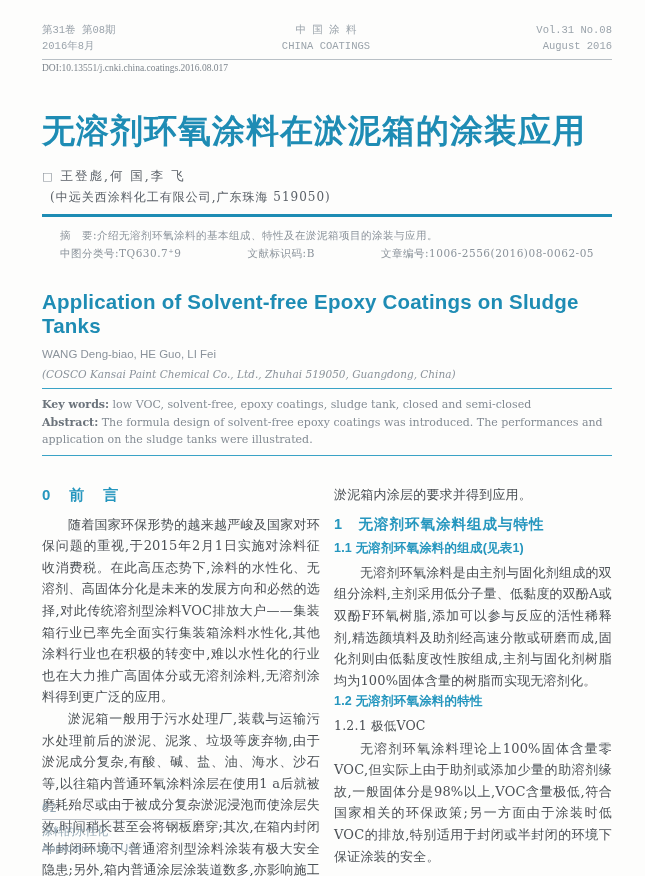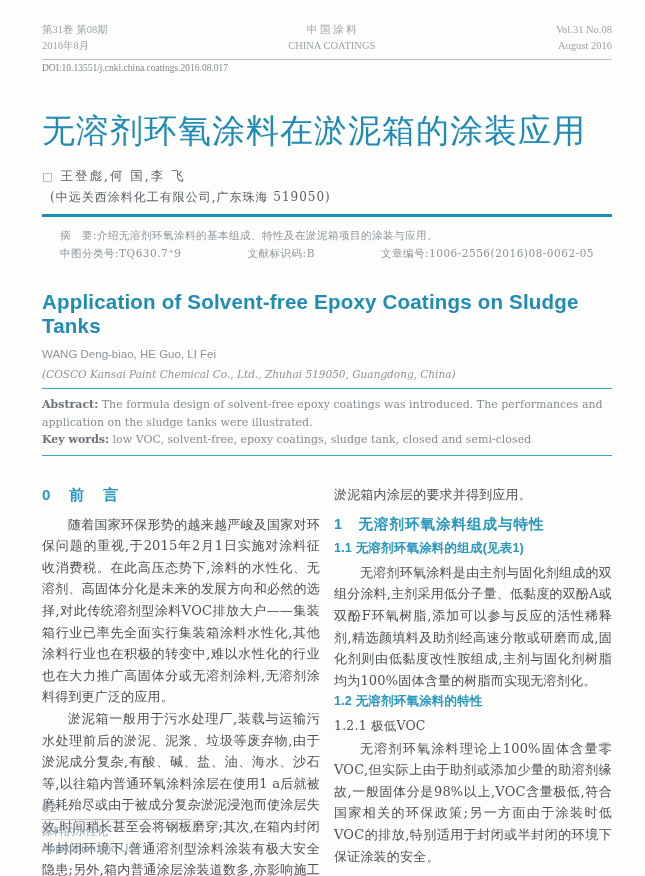--- a/index.html
+++ b/index.html
@@ -12,36 +12,36 @@
     font-family:"DejaVu Serif","Liberation Serif",serif;
     color:#4b5055;
     overflow:hidden;
   }
   .inner { padding:22px 33px 0 42px; }
 
   
   .jheader {
     display:flex; justify-content:space-between;
     font-size:10.5px; line-height:1.55; color:#9aa3ab;
-    font-family:Liberation Serif, serif;
+    font-family:Liberation Mono, monospace;
     padding-bottom:4px;
     border-bottom:1px solid #b9c0c6;
   }
   .jheader .col { white-space:nowrap; }
   .jheader .center { text-align:center; }
   .jheader .right { text-align:right; }
   .doi {
     font-size:9.5px; color:#7d858d; margin-top:3px;
     font-family:"Liberation Serif",serif;
   }
 
   
   .title-cn {
     margin-top:36px;
-    font-size:33px; font-weight:normal; color:#1e8cb4;
+    font-size:33px; font-weight:bold; color:#1e8cb4;
     letter-spacing:1px;
     font-family:"Liberation Sans",sans-serif;
   }
   .authors-cn {
     margin-top:14px; font-size:12.5px; color:#5a6067;
     letter-spacing:2px;
   }
   .authors-cn .marker { color:#8a9199; margin-right:6px; font-size:11px; }
   .affil-cn {
     margin-top:4px; margin-left:8px;
@@ -152,22 +152,22 @@
         <span>文章编号:1006-2556(2016)08-0062-05</span>
       </div>
     </div>
 
     <h2 class="title-en">Application of Solvent-free Epoxy Coatings on Sludge Tanks</h2>
     <div class="authors-en">WANG Deng-biao, HE Guo, LI Fei</div>
     <div class="affil-en">(COSCO Kansai Paint Chemical Co., Ltd., Zhuhai 519050, Guangdong, China)</div>
 
     <div class="rule-thin"></div>
     <div class="abs-en">
+      <div><b>Key words:</b><span> low VOC, solvent-free, epoxy coatings, sludge tank, closed and semi-closed</span></div>
       <div><b>Abstract:</b><span> The formula design of solvent-free epoxy coatings was introduced. The performances and application on the sludge tanks were illustrated.</span></div>
-      <div><b>Key words:</b><span> low VOC, solvent-free, epoxy coatings, sludge tank, closed and semi-closed</span></div>
     </div>
     <div class="rule-thin2"></div>
 
     <div class="body-cols">
       <div class="colL">
         <div class="h-sec">0　前　言</div>
         <p class="para">随着国家环保形势的越来越严峻及国家对环保问题的重视,于2015年2月1日实施对涂料征收消费税。在此高压态势下,涂料的水性化、无溶剂、高固体分化是未来的发展方向和必然的选择,对此传统溶剂型涂料VOC排放大户——集装箱行业已率先全面实行集装箱涂料水性化,其他涂料行业也在积极的转变中,难以水性化的行业也在大力推广高固体分或无溶剂涂料,无溶剂涂料得到更广泛的应用。</p>
         <p class="para">淤泥箱一般用于污水处理厂,装载与运输污水处理前后的淤泥、泥浆、垃圾等废弃物,由于淤泥成分复杂,有酸、碱、盐、油、海水、沙石等,以往箱内普通环氧涂料涂层在使用1 a后就被磨耗殆尽或由于被成分复杂淤泥浸泡而使涂层失效,时间稍长甚至会将钢板磨穿;其次,在箱内封闭半封闭环境下,普通溶剂型涂料涂装有极大安全隐患;另外,箱内普通涂层涂装道数多,亦影响施工节奏与生产效率。</p>
 
       </div>

